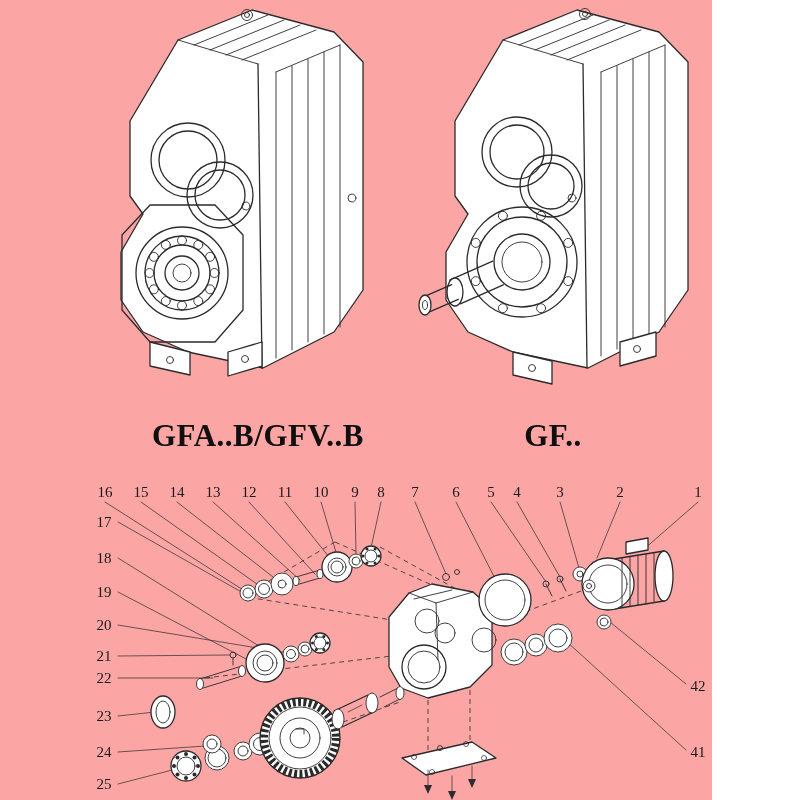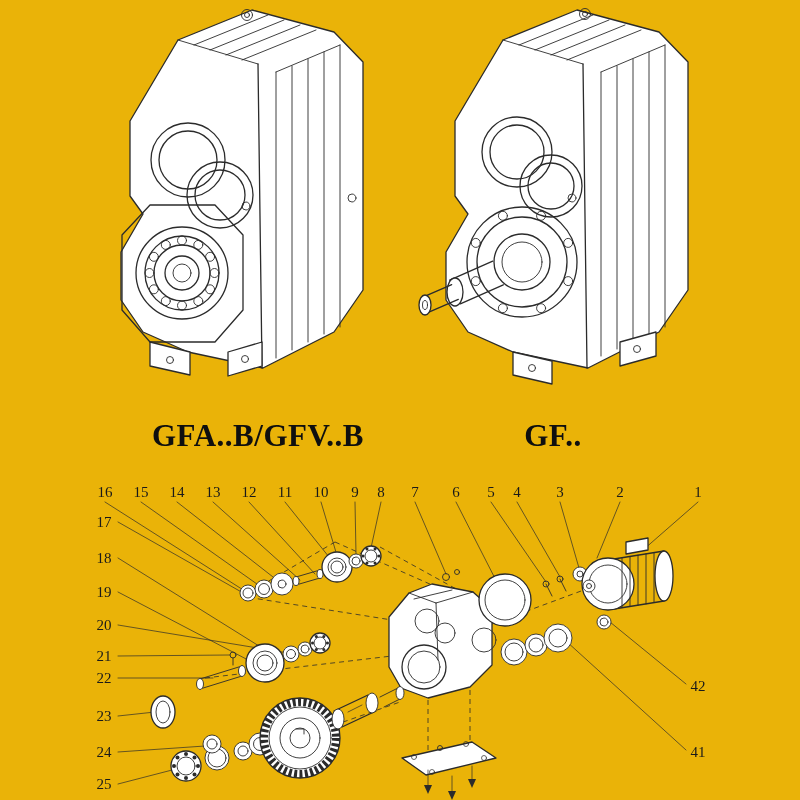--- a/index.html
+++ b/index.html
@@ -1,16 +1,16 @@
 <!DOCTYPE html>
 <html><head>
 <meta charset="utf-8">
 <style>
   html,body { margin:0; padding:0; background:#ffffff; }
-  .stage { position:relative; width:800px; height:800px; background:#eab308; overflow:hidden;
+  .stage { position:relative; width:712px; height:800px; background:#fca5a5; overflow:hidden;
            font-family:"Liberation Serif", serif; }
   svg { display:block; }
   .ln   { fill:none; stroke:#2b2b2b; stroke-width:1.3; stroke-linejoin:round; stroke-linecap:round; }
   .fw   { fill:#ffffff; stroke:#2b2b2b; stroke-width:1.3; stroke-linejoin:round; }
   .thin { stroke-width:0.9; }
   .hair { stroke-width:0.7; }
   .dash { fill:none; stroke:#2b2b2b; stroke-width:0.8; stroke-dasharray:5 4; }
   .teeth{ fill:none; stroke:#2b2b2b; stroke-width:8; stroke-dasharray:3 2.4; }
   .dot  { fill:#2b2b2b; }
   .callout { font-family:"Liberation Serif", serif; font-size:15px; fill:#1a1a1a; }

